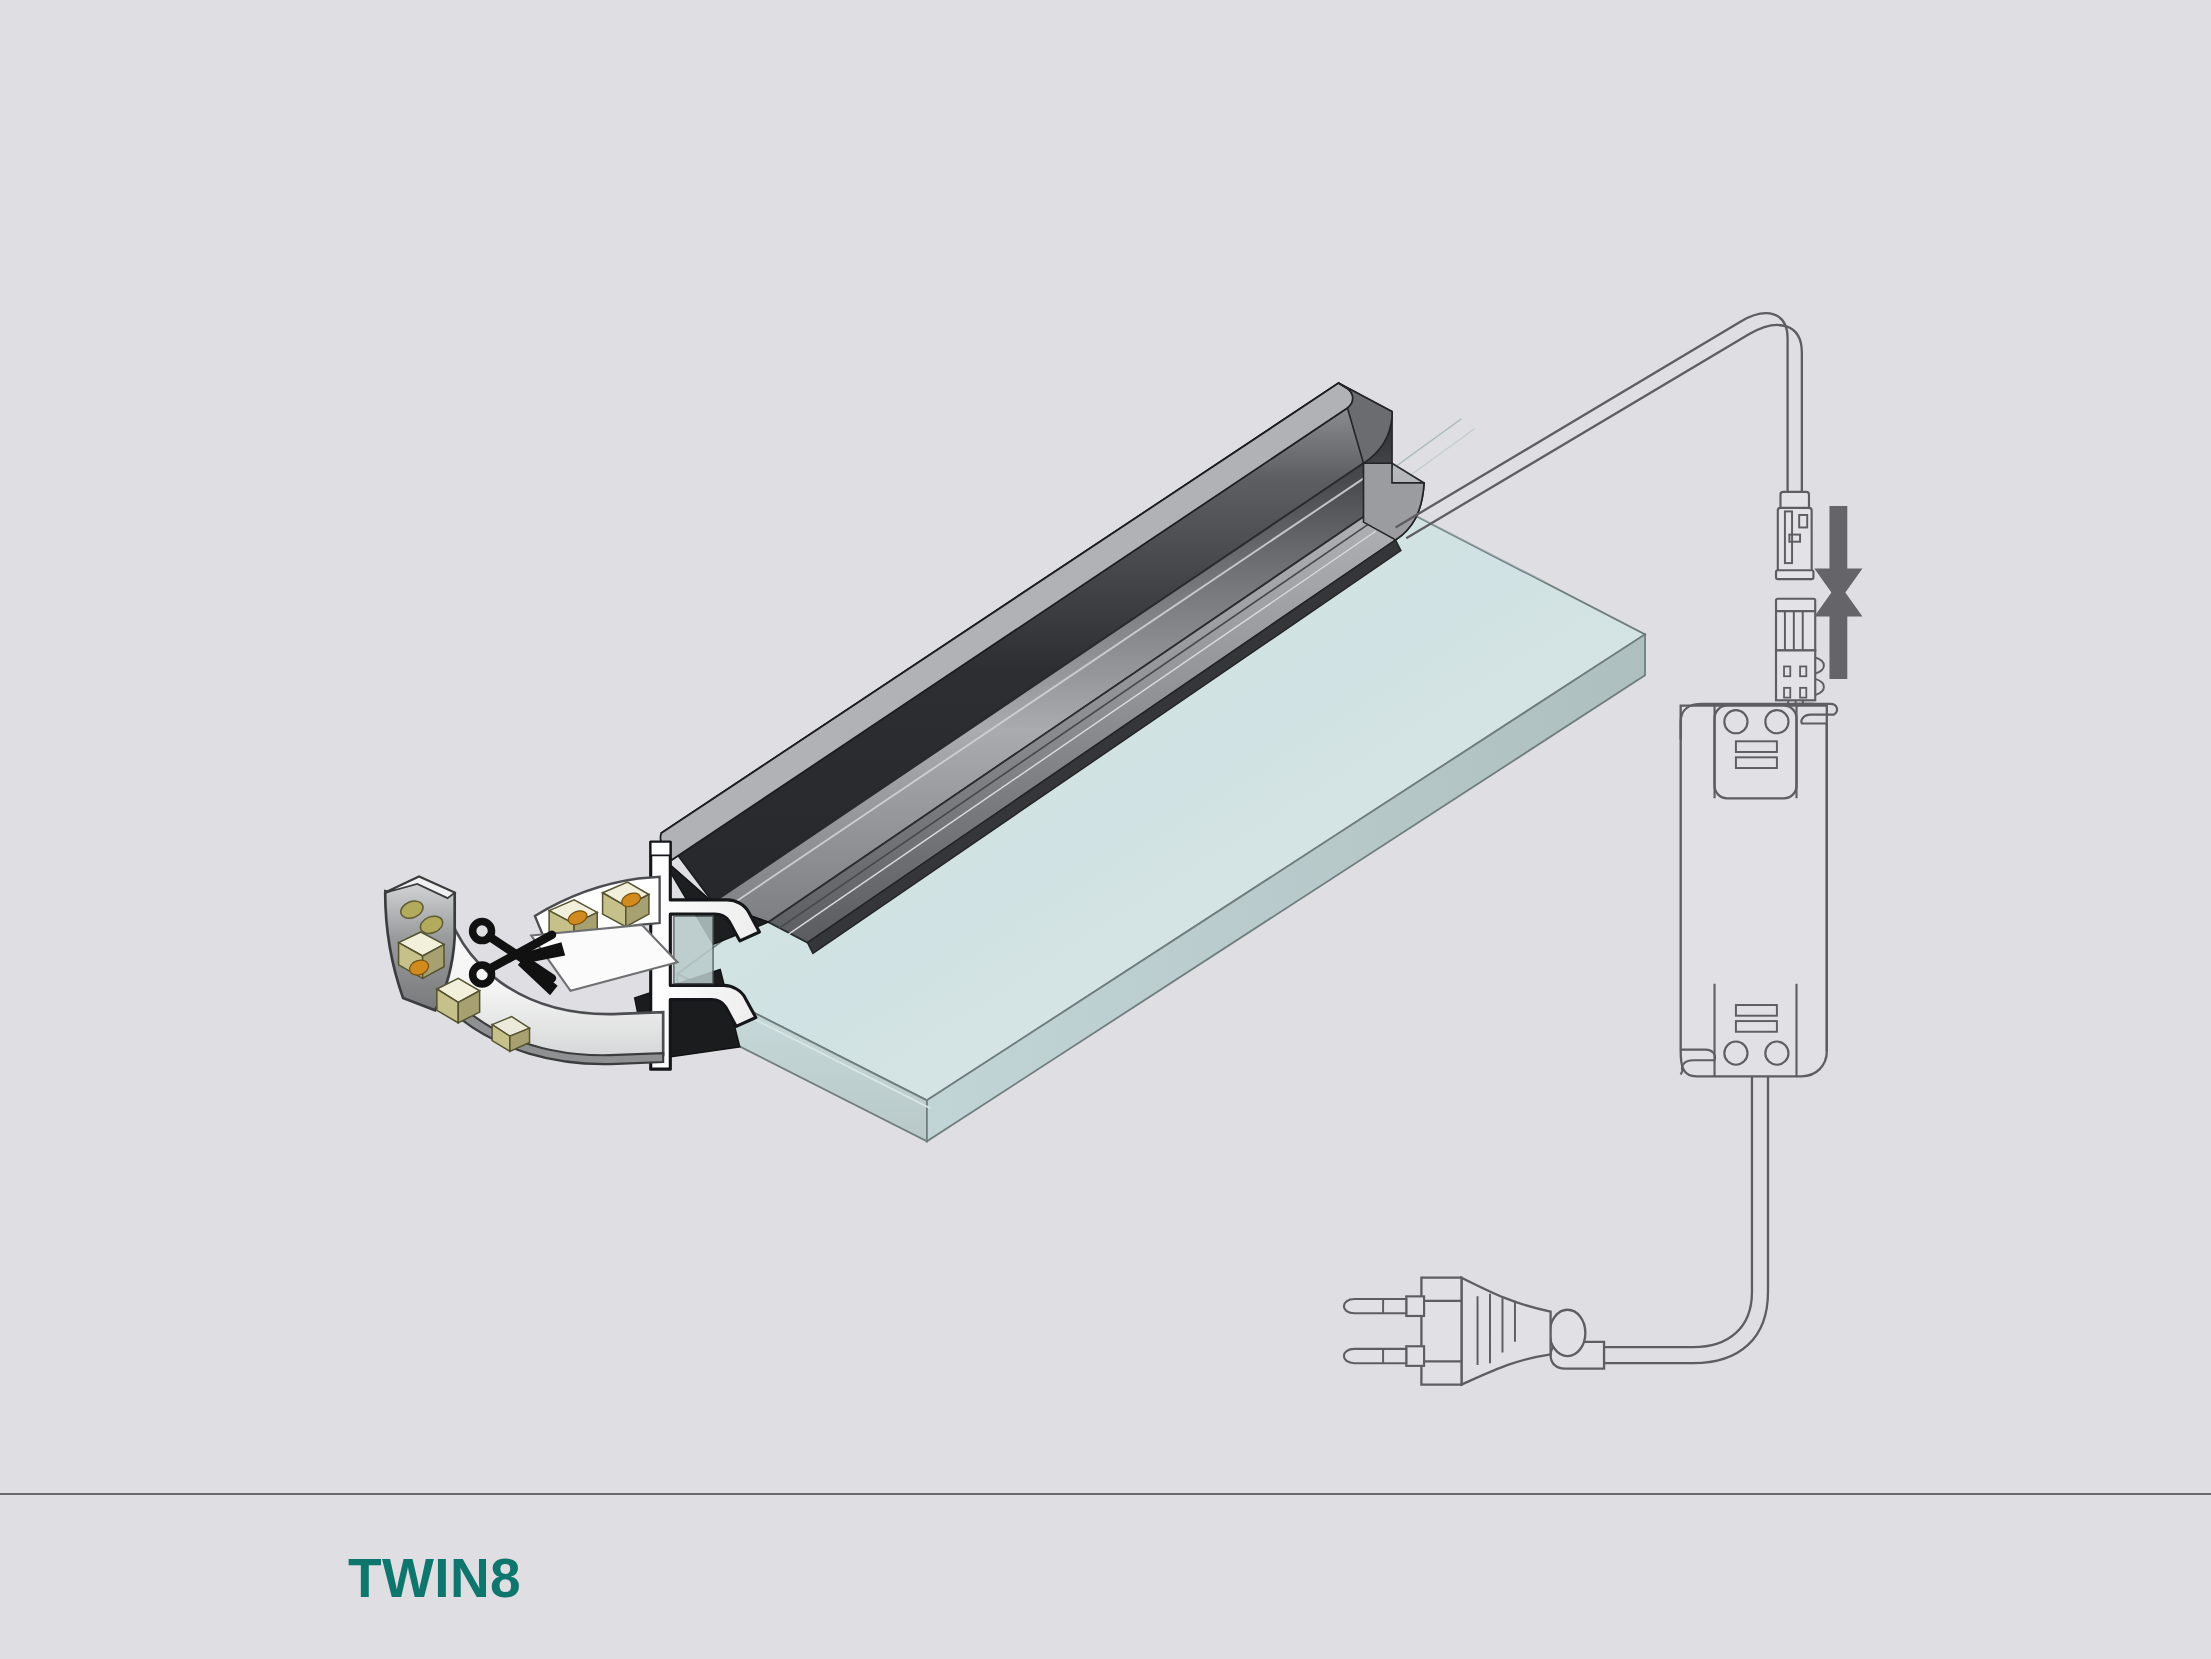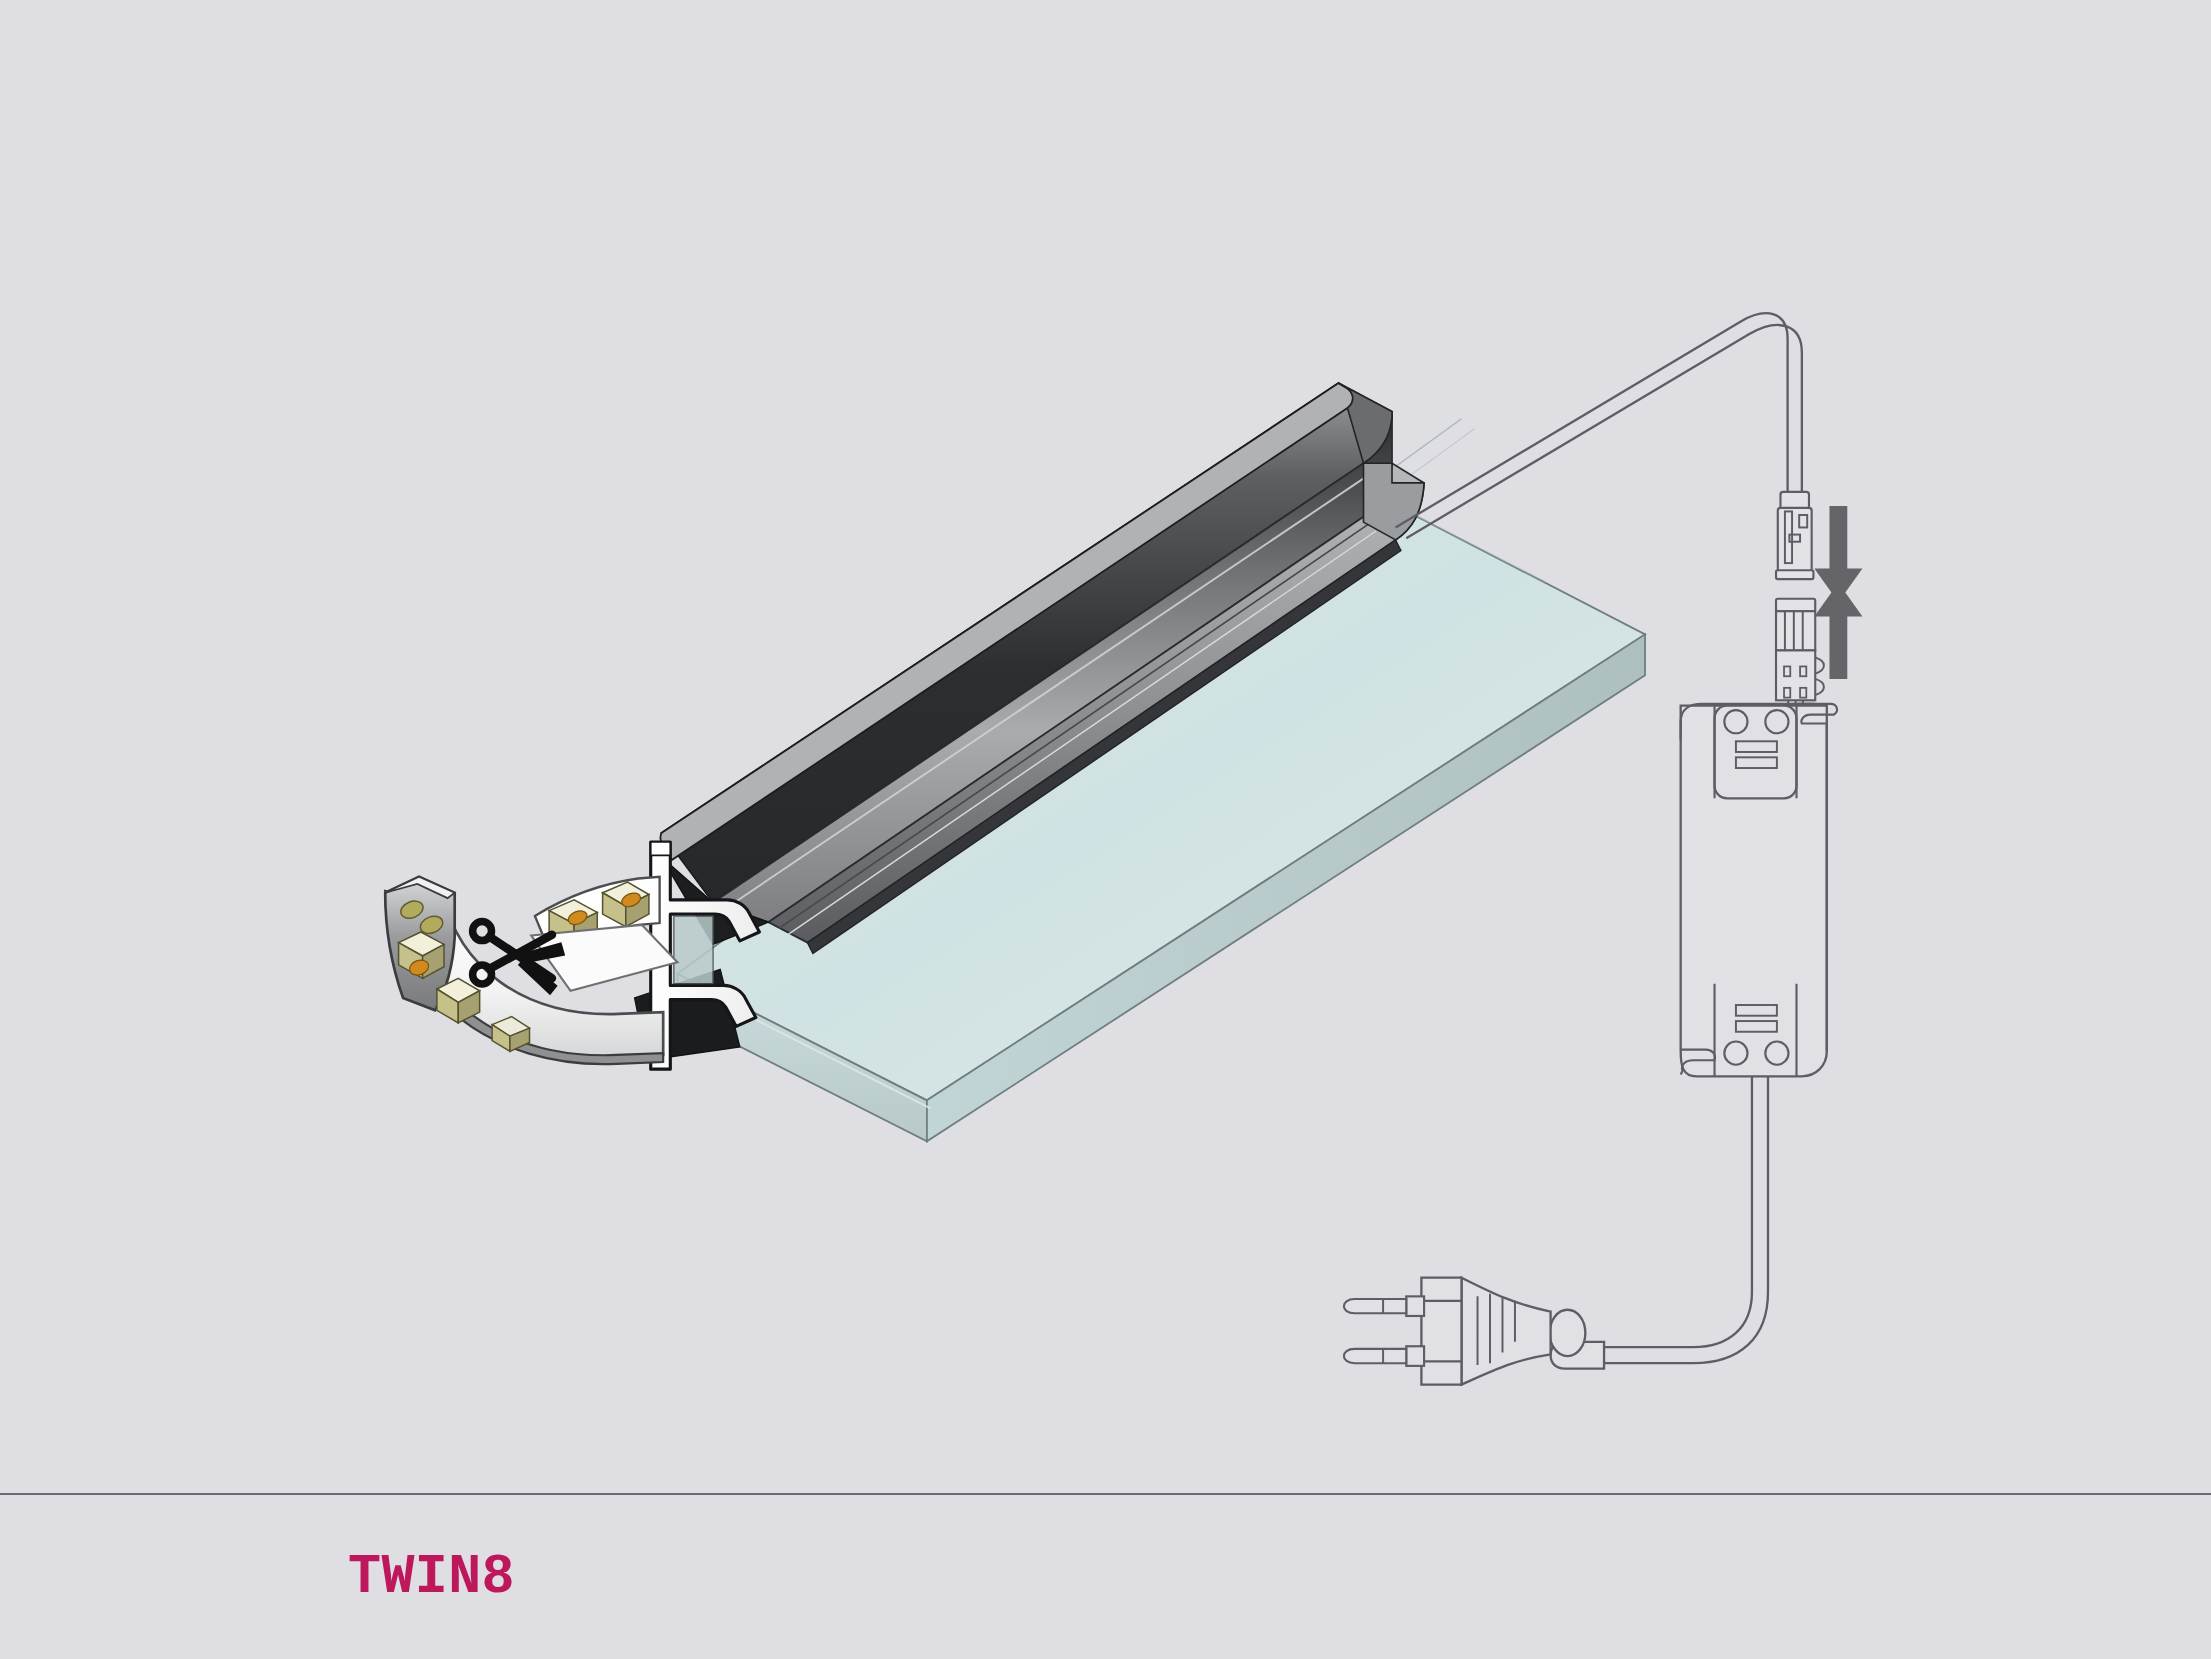--- a/index.html
+++ b/index.html
@@ -1,20 +1,20 @@
 <!DOCTYPE html>
 <html style="font-size:14.3px"><head>
 <meta charset="utf-8">
 <style>
   html,body{margin:0;padding:0;background:#dfdee3;}
   body{font-family:"Liberation Sans",sans-serif;}
   #stage{position:relative;width:2212px;height:1659px;background:#dfdee3;overflow:hidden;}
   #scene{position:absolute;inset:0;}
   .divider{position:absolute;left:0;width:2212px;height:1.8px;background:#6a6a70;}
-  .caption{position:absolute;font-weight:bold;color:#be185d;letter-spacing:0.4px;font-family:Liberation Mono, monospace;}
+  .caption{position:absolute;font-weight:bold;color:#0f766e;letter-spacing:0.4px;}
 </style>
 </head>
 <body>
 
 <div id="stage">
 
   <svg id="scene" viewBox="0 0 2482 1862" width="2212" height="1659">
     <defs>
 
       <linearGradient id="gTopFace" x1="0" y1="0" x2="0" y2="1">

